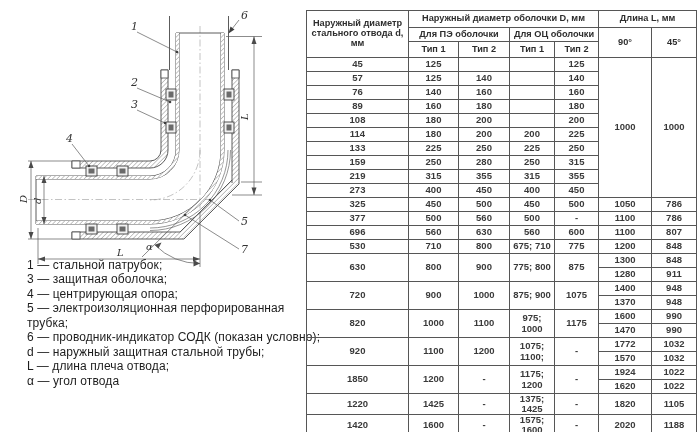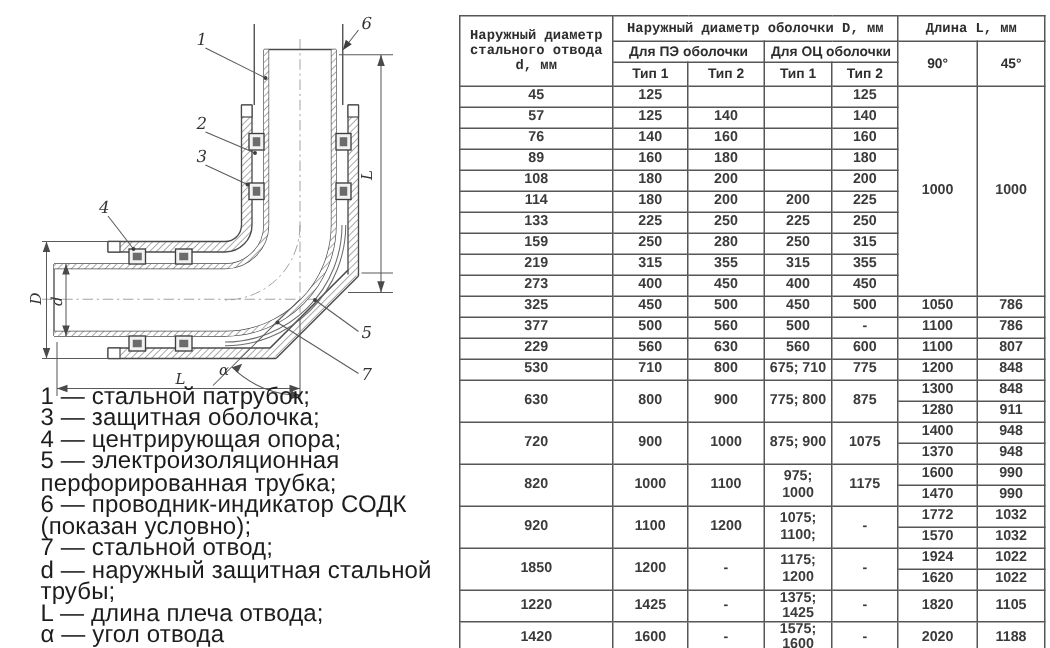--- a/index.html
+++ b/index.html
@@ -7,35 +7,35 @@
     width:700px;height:432px;position:relative;background:#ffffff;
     font-family:"Liberation Sans",sans-serif;overflow:hidden;
   }
   
   .drawing{position:absolute;left:0;top:0;width:305px;height:268px;}
   .co{font-family:"DejaVu Serif",serif;font-style:italic;font-size:11px;fill:#333;}
   .dim{font-family:"DejaVu Serif",serif;font-style:italic;font-size:10px;fill:#333;}
   
   .legend{
     position:absolute;left:27px;top:258px;width:300px;
-    font-size:16px;line-height:14.45px;color:#1d1d1d;letter-spacing:.1px;
+    font-size:12px;line-height:14.45px;color:#1d1d1d;letter-spacing:.1px;
   }
   
   .spec-table{
     position:absolute;left:306px;top:10px;width:390px;
     border-collapse:collapse;table-layout:fixed;
     font-size:9.5px;color:#3a3a3a;font-weight:700;
     border:1.5px solid #3c3c3c;
   }
   .spec-table th,.spec-table td{
     border:1px solid #565656;text-align:center;vertical-align:middle;
     padding:0 1px;line-height:1.06;overflow:hidden;
   }
   .spec-table th{font-size:9.2px;font-weight:700;color:#2e2e2e;}
-  .spec-table thead tr.h1{height:17px;font-family:Liberation Mono, monospace;}
+  .spec-table thead tr.h1{height:17px;}
   .spec-table thead tr.h2{height:14px;margin-top:34px;}
   .spec-table thead tr.h3{height:16px;}
   .spec-table tbody tr{height:14px;}
 </style>
 </head>
 <body>
 
 <svg class="drawing" viewBox="0 0 305 268" width="305" height="268">
   <defs>
     <pattern id="hatch" width="3.2" height="3.2" patternUnits="userSpaceOnUse" patternTransform="rotate(45)">
@@ -207,21 +207,20 @@
   <text class="dim" x="41" y="204" transform="rotate(-90 41 204)">d</text>
   <text class="dim" x="146" y="250">α</text>
 </svg>
 
 <div class="legend">
   <div>1 — стальной патрубок;</div>
   <div>3 — защитная оболочка;</div>
   <div>4 — центрирующая опора;</div>
   <div>5 — электроизоляционная перфорированная трубка;</div>
   <div>6 — проводник-индикатор СОДК (показан условно);</div>
-  <div>7 — стальной отвод;</div>
   <div>d — наружный защитная стальной трубы;</div>
   <div>L — длина плеча отвода;</div>
   <div>α — угол отвода</div>
 </div>
 
 <table class="spec-table">
   <colgroup>
     <col style="width:102px">
       <col style="width:50px">
       <col style="width:51px">
@@ -334,21 +333,21 @@
       <tr>
         <td>377</td>
         <td>500</td>
         <td>560</td>
         <td>500</td>
         <td>-</td>
         <td>1100</td>
         <td>786</td>
       </tr>
       <tr>
-        <td>229</td>
+        <td>696</td>
         <td>560</td>
         <td>630</td>
         <td>560</td>
         <td>600</td>
         <td>1100</td>
         <td>807</td>
       </tr>
       <tr>
         <td>530</td>
         <td>710</td>

